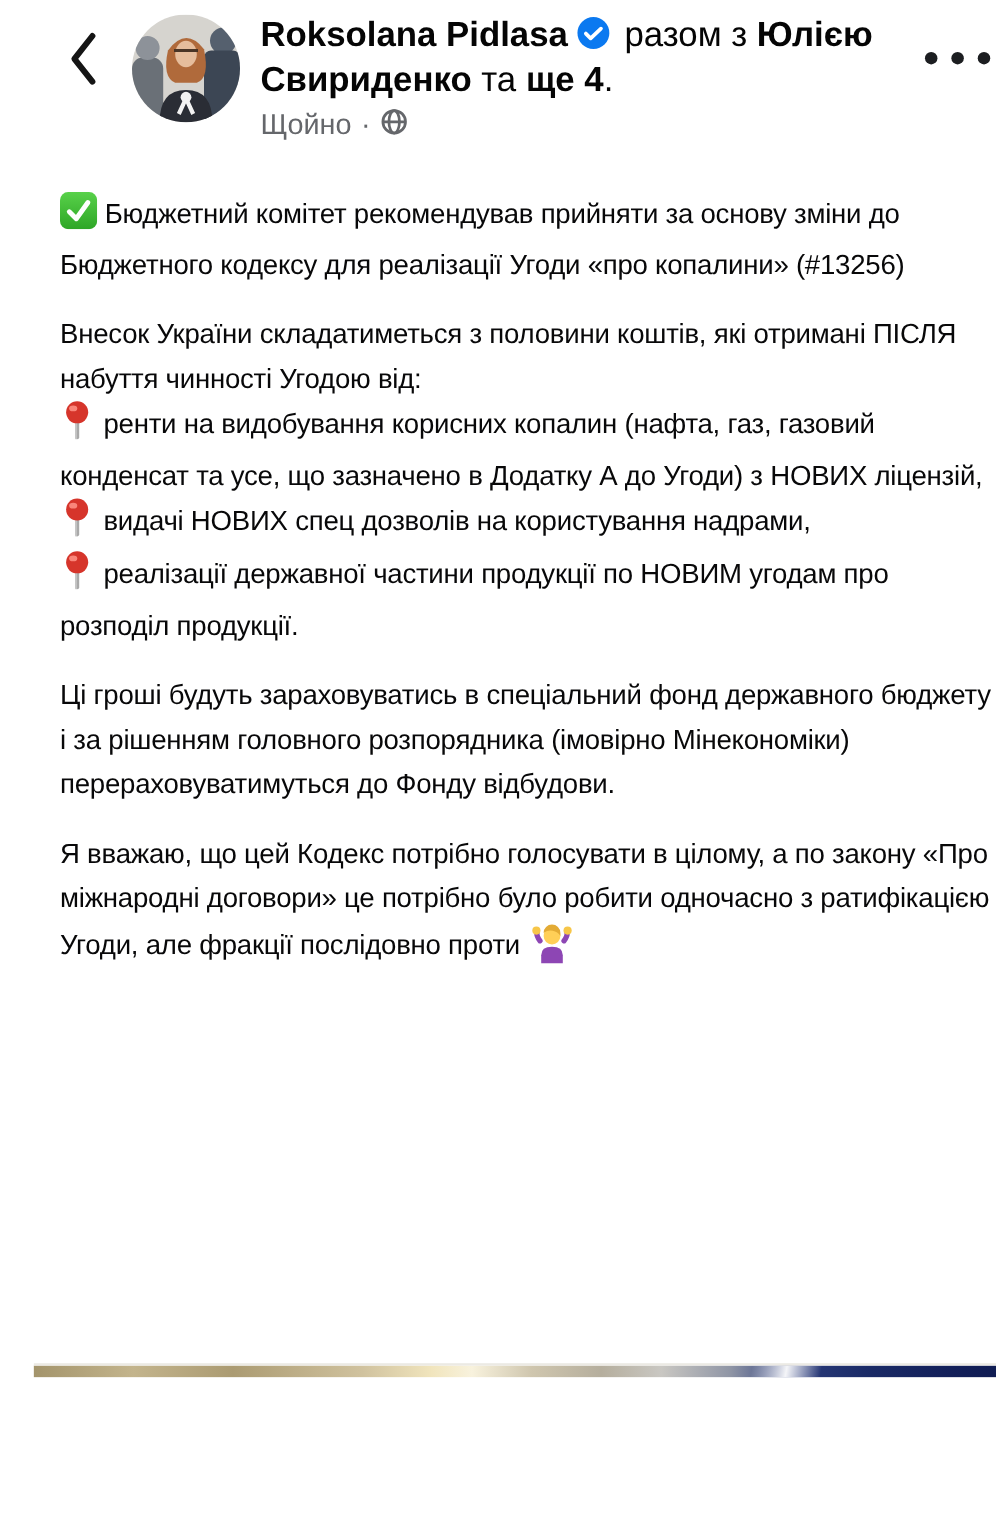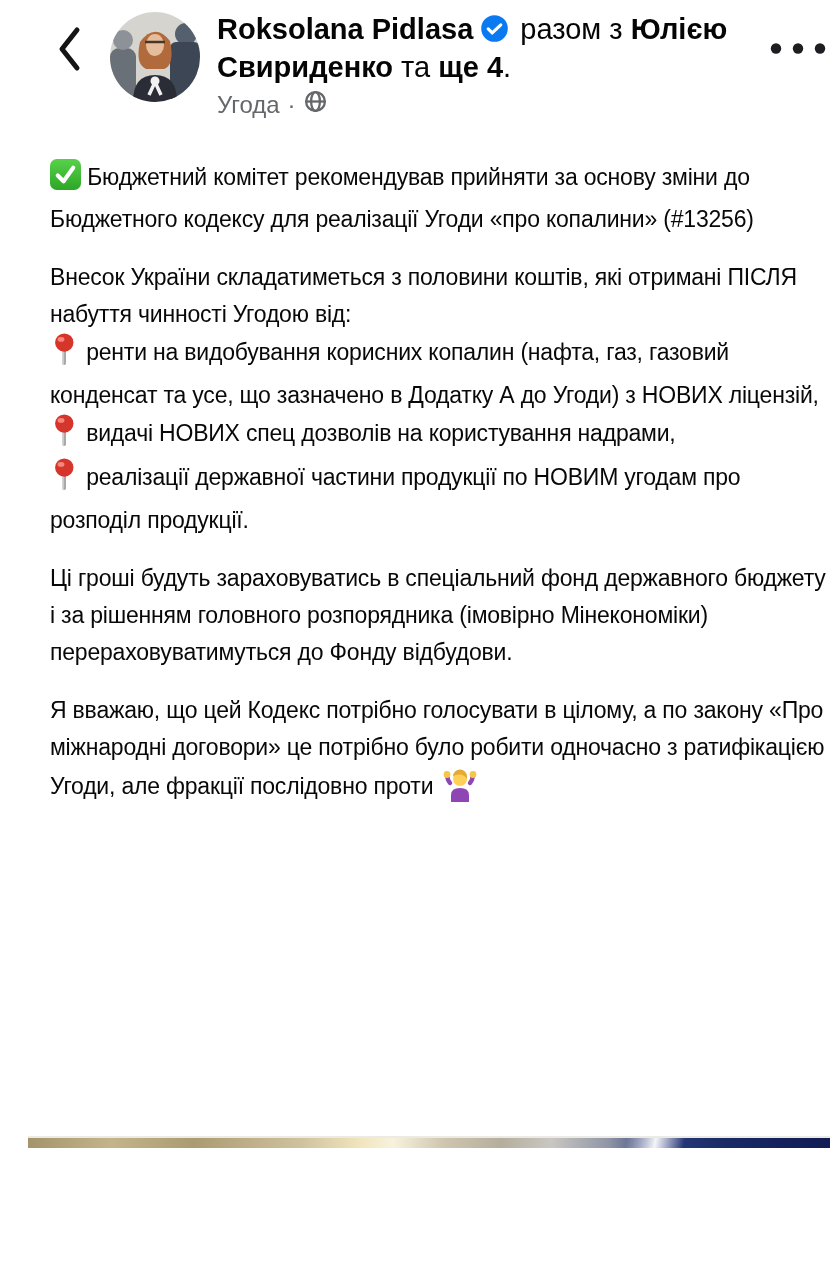--- a/index.html
+++ b/index.html
@@ -68,21 +68,21 @@
     </div>
 
     <div class="head-text">
       <div class="name-line">
         <span class="bold">Roksolana Pidlasa</span><span class="badge"><svg width="29" height="29" viewBox="0 0 24 24">
               <circle cx="12" cy="12" r="11" fill="#0b79f0"></circle>
               <path d="M6.8,12.4 l3.3,3.3 L17.2,9" fill="none" stroke="#fff" stroke-width="2.6" stroke-linecap="round" stroke-linejoin="round"></path>
             </svg></span><span> разом з </span><span class="bold">Юлією Свириденко</span><span> та </span><span class="bold">ще 4</span><span>.</span>
       </div>
       <div class="meta-line">
-        <span>Угода</span>
+        <span>Щойно</span>
         <span>·</span>
         <span>
           <svg width="23" height="23" viewBox="0 0 22 22">
               <circle cx="11" cy="11" r="9" fill="none" stroke="#65676b" stroke-width="2.2"></circle>
               <ellipse cx="11" cy="11" rx="4.2" ry="9" fill="none" stroke="#65676b" stroke-width="2.2"></ellipse>
               <line x1="2" y1="11" x2="20" y2="11" stroke="#65676b" stroke-width="2.2"></line>
             </svg>
         </span>
       </div>
     </div>

